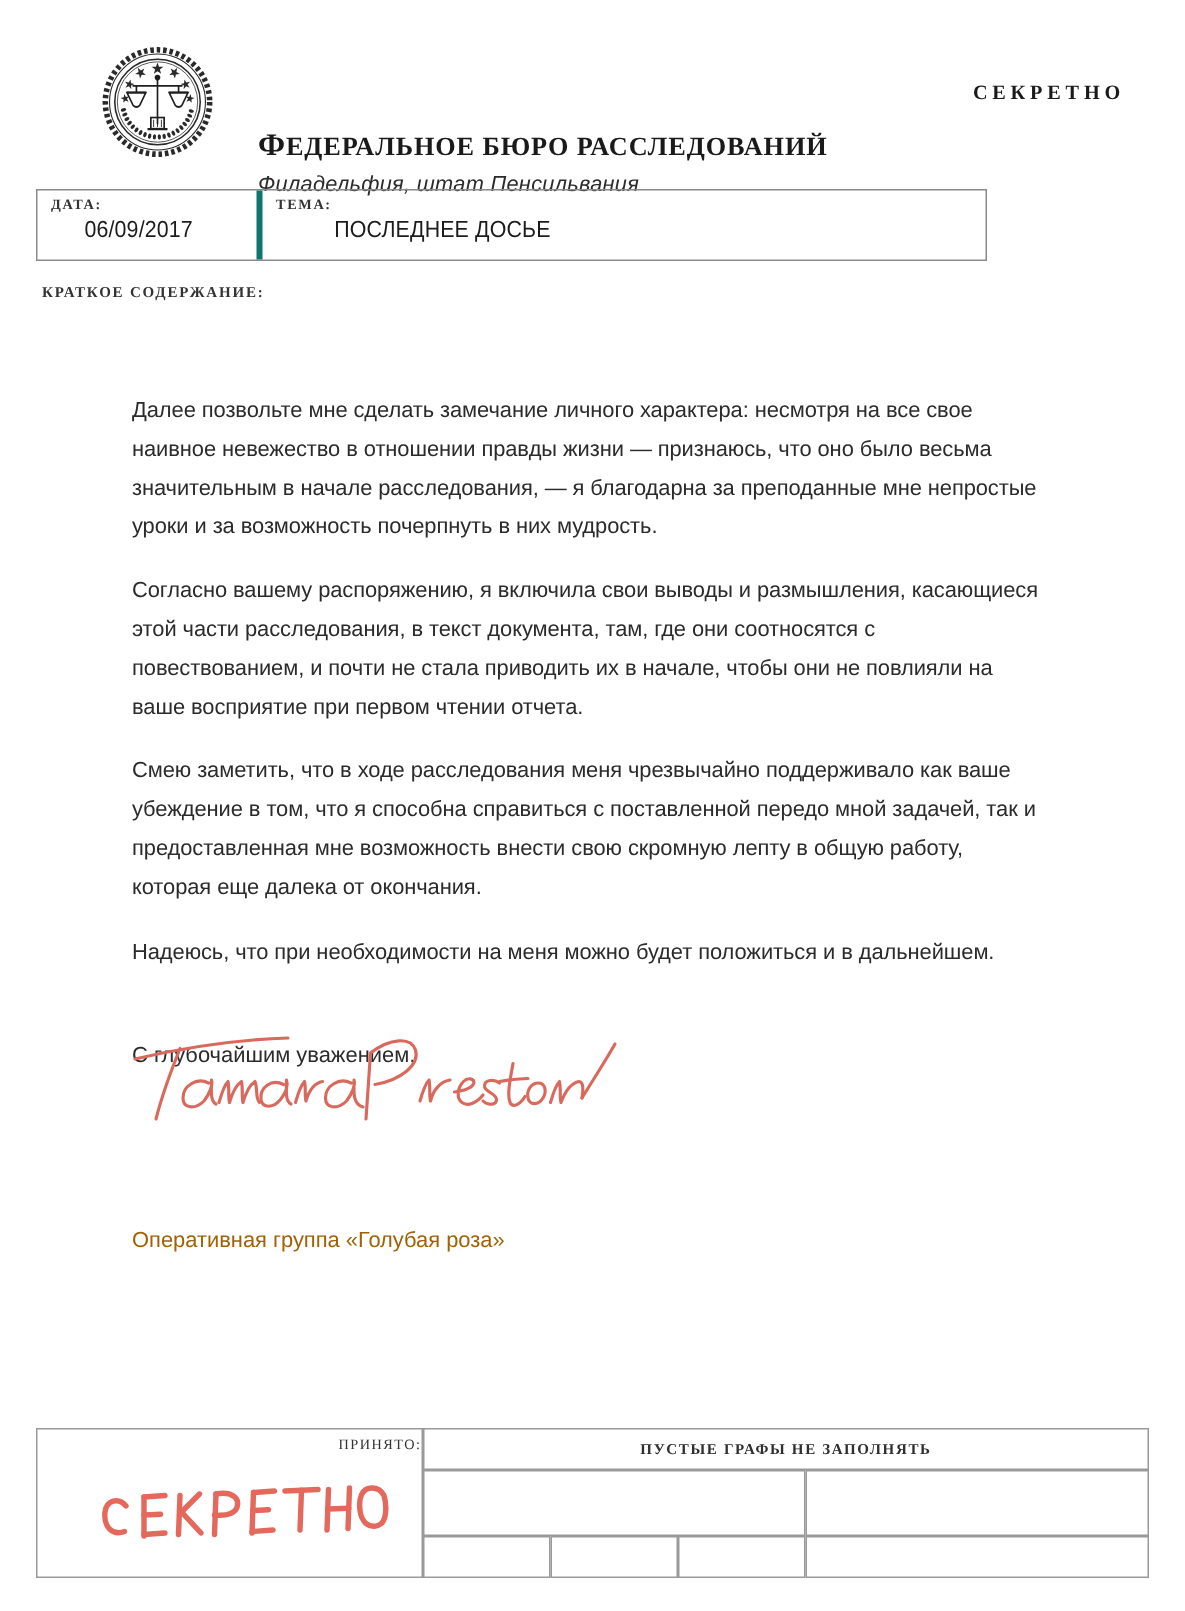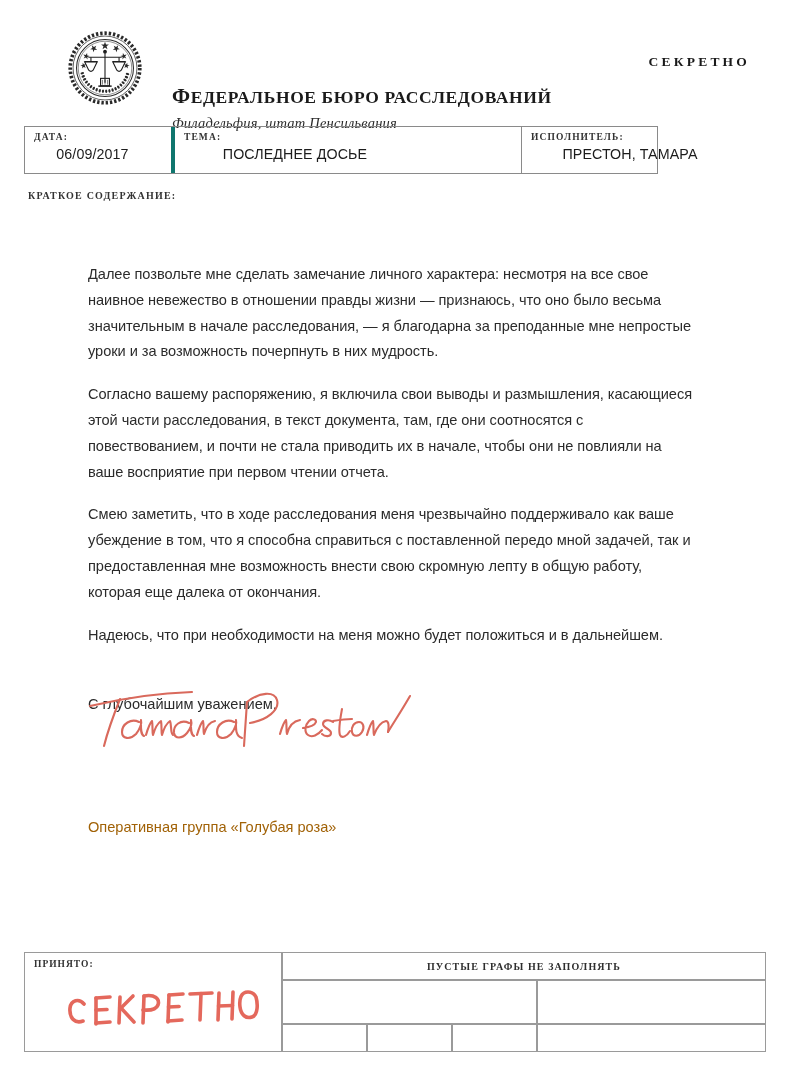--- a/index.html
+++ b/index.html
@@ -50,21 +50,21 @@
     font-weight: bold;
     font-size: 17.5px;
     letter-spacing: 0.6px;
     color: #1a1a1a;
     white-space: nowrap;
     line-height: 1.15;
     margin-top: 44px;
   }
   .org-title .cap { font-size: 21px; }
   .org-sub {
-    font-family: Liberation Serif, serif;
+    font-family: Liberation Sans, sans-serif;
     font-style: italic;
     font-size: 14.5px;
     color: #2b2b2b;
     margin-top: 7px;
     letter-spacing: 0.2px;
     white-space: nowrap;
   }
   .classification-top {
     position: absolute;
     right: 40px;
@@ -201,26 +201,27 @@
     border: 1px solid #9a9a9a;
   }
   
   .ft-left {
     left: 0; top: 0;
     width: 258px;
     height: 100px;
   }
   .ft-left-label {
     font-family: "Liberation Serif", serif;
-    font-weight: bold;
+    font-weight: normal;
     font-size: 9.5px;
     letter-spacing: 1px;
     color: #333;
     padding: 6px 0 0 9px;
     white-space: nowrap;
+    text-align: right;
   }
   
   .ft-head {
     left: 258px; top: 0;
     width: 484px;
     height: 28px;
     display: flex;
     align-items: center;
     justify-content: center;
   }
@@ -390,24 +391,20 @@
   </div>
 
   <div class="meta-table">
     <div class="meta-cell c1">
       <div class="meta-label">ДАТА:</div>
       <div class="meta-value">06/09/2017</div>
     </div>
     <div class="meta-cell c2">
       <div class="meta-label">ТЕМА:</div>
       <div class="meta-value">ПОСЛЕДНЕЕ ДОСЬЕ</div>
-    </div>
-    <div class="meta-cell c3">
-      <div class="meta-label">ИСПОЛНИТЕЛЬ:</div>
-      <div class="meta-value">ПРЕСТОН, ТАМАРА</div>
     </div>
   </div>
 
   <div class="summary-label">КРАТКОЕ СОДЕРЖАНИЕ:</div>
 
   <div class="body-copy">
     <p class="para">Далее позвольте мне сделать замечание личного характера: несмотря на все свое наивное невежество в отношении правды жизни — признаюсь, что оно было весьма значительным в начале расследования, — я благодарна за преподанные мне непростые уроки и за возможность почерпнуть в них мудрость.</p>
     <p class="para">Согласно вашему распоряжению, я включила свои выводы и размышления, касающиеся этой части расследования, в текст документа, там, где они соотносятся с повествованием, и почти не стала приводить их в начале, чтобы они не повлияли на ваше восприятие при первом чтении отчета.</p>
     <p class="para">Смею заметить, что в ходе расследования меня чрезвычайно поддерживало как ваше убеждение в том, что я способна справиться с поставленной передо мной задачей, так и предоставленная мне возможность внести свою скромную лепту в общую работу, которая еще далека от окончания.</p>
     <p class="para">Надеюсь, что при необходимости на меня можно будет положиться и в дальнейшем.</p>

